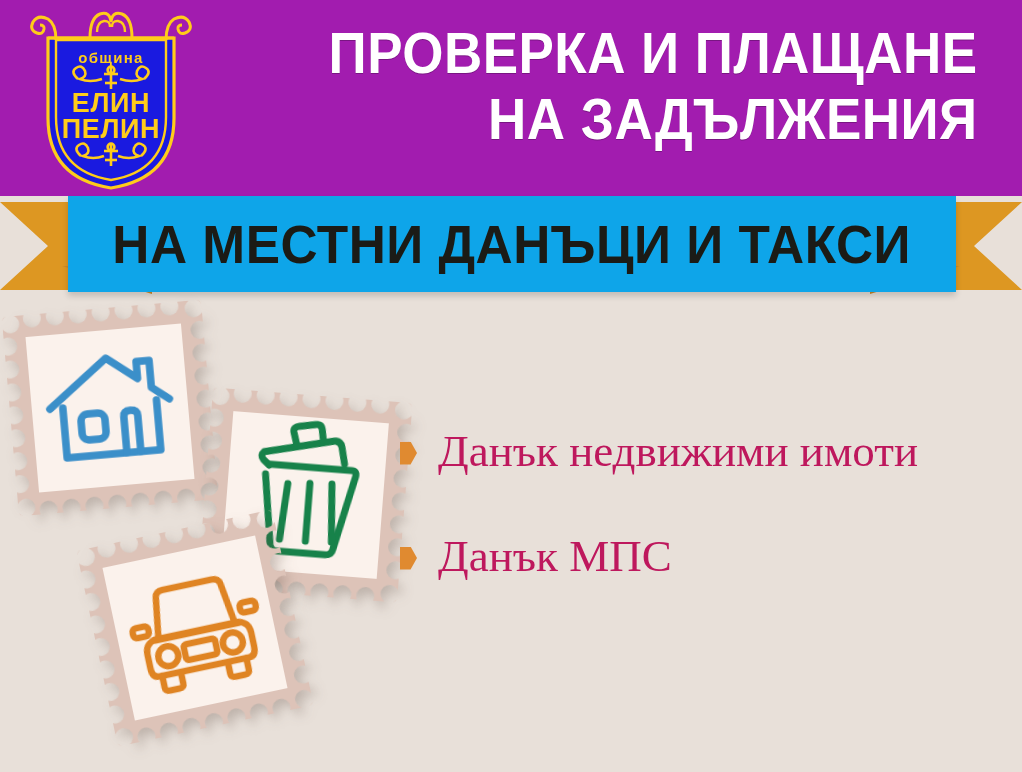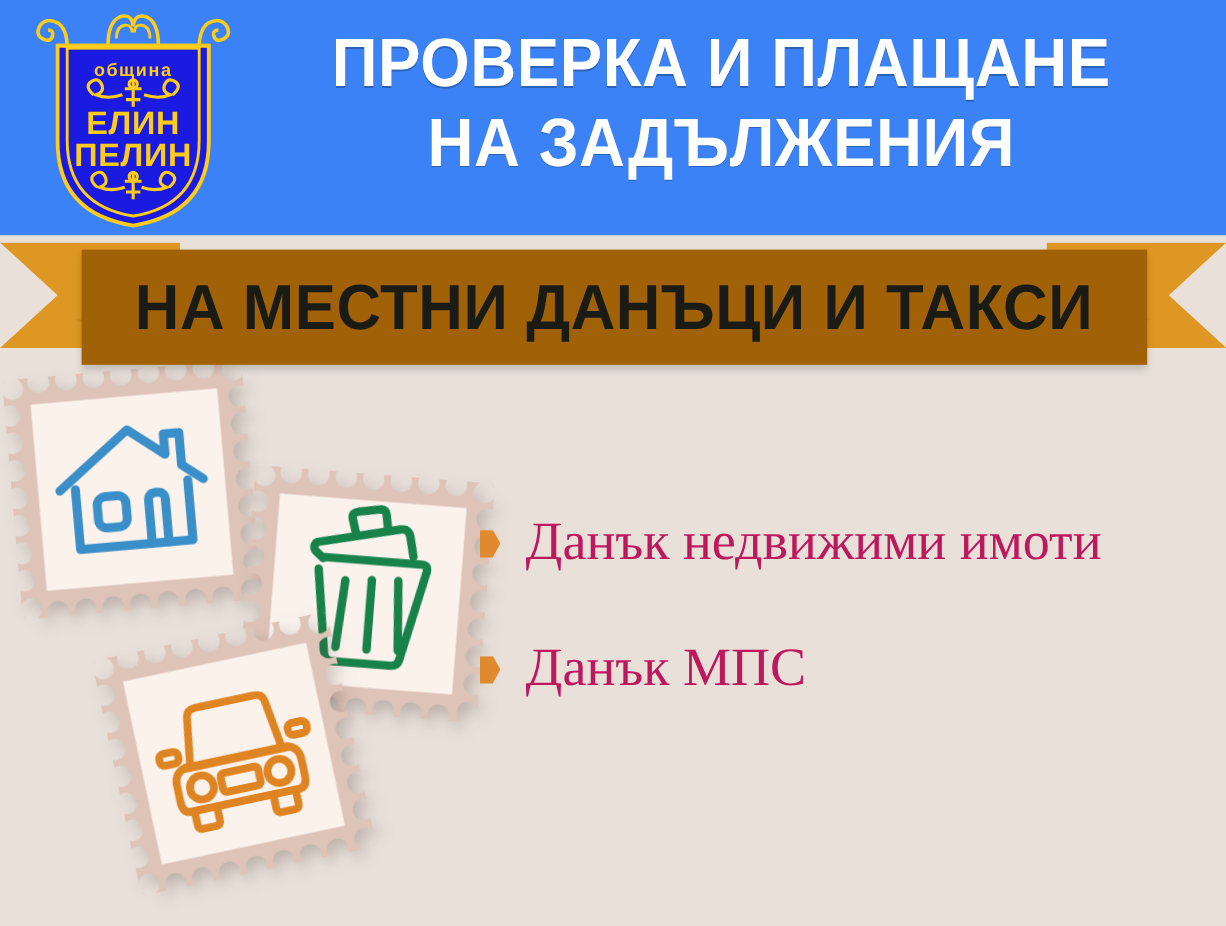--- a/index.html
+++ b/index.html
@@ -9,31 +9,31 @@
     background:#e7dfd8;
     font-family:"Liberation Sans", sans-serif;
     overflow:hidden;
     position:relative;
   }
   .stage{position:absolute;inset:0;width:1022px;height:772px;overflow:hidden;background:#e8e0d9;}
 
   
   .header{
     position:absolute;left:0;top:0;width:1022px;height:196px;
-    background:#3b82f6;
+    background:#a21caf;
     z-index:5;
   }
   .logo{
     position:absolute;left:26px;top:6px;width:170px;height:184px;
   }
   .logo svg{display:block;width:170px;height:184px;}
 
   .title-wrap{
     position:absolute;left:196px;top:20px;width:810px;
-    text-align:center;
+    text-align:right;
   }
   .title-line{
     color:#ffffff;
     font-family:"Liberation Sans", sans-serif;
     font-weight:bold;
     font-size:57px;
     line-height:66px;
     letter-spacing:0.5px;
     transform:scaleX(0.93);
     transform-origin:center top;
@@ -56,22 +56,22 @@
   .ribbon-tail.right{
     right:0;
     clip-path:polygon(0 0, 150px 0, 102px 44px, 150px 88px, 0 88px);
   }
   .ribbon-fold{
     position:absolute;top:70px;height:28px;width:90px;background:#c9892a;
   }
   .ribbon-fold.left{left:62px;clip-path:polygon(0 0,90px 0,90px 28px);}
   .ribbon-fold.right{right:62px;clip-path:polygon(0 0,90px 0,0 28px);}
   .ribbon-band{
-    position:absolute;left:68px;top:12px;width:888px;height:96px;
-    background:#a16207;
+    position:absolute;left:68px;top:0px;width:888px;height:96px;
+    background:#0ea5e9;
     display:flex;align-items:center;justify-content:center;
     box-shadow:0 4px 6px rgba(0,0,0,.16);
     text-align:right;
   }
   .ribbon-text{
     color:#1b1b16;
     font-family:"Liberation Sans", sans-serif;
     font-weight:bold;
     font-size:53px;
     line-height:53px;

